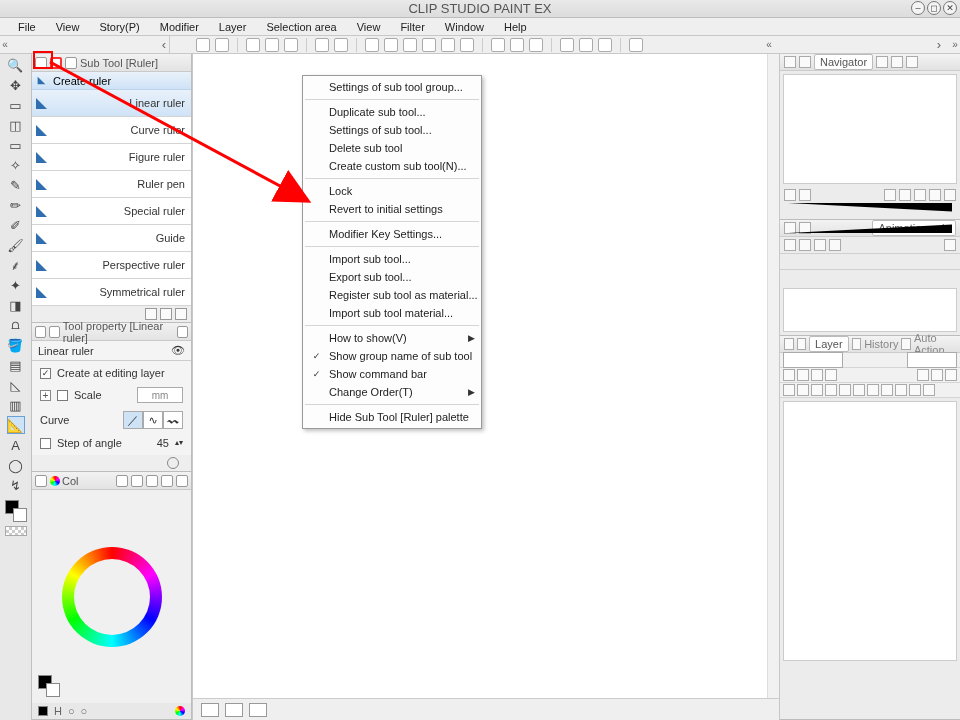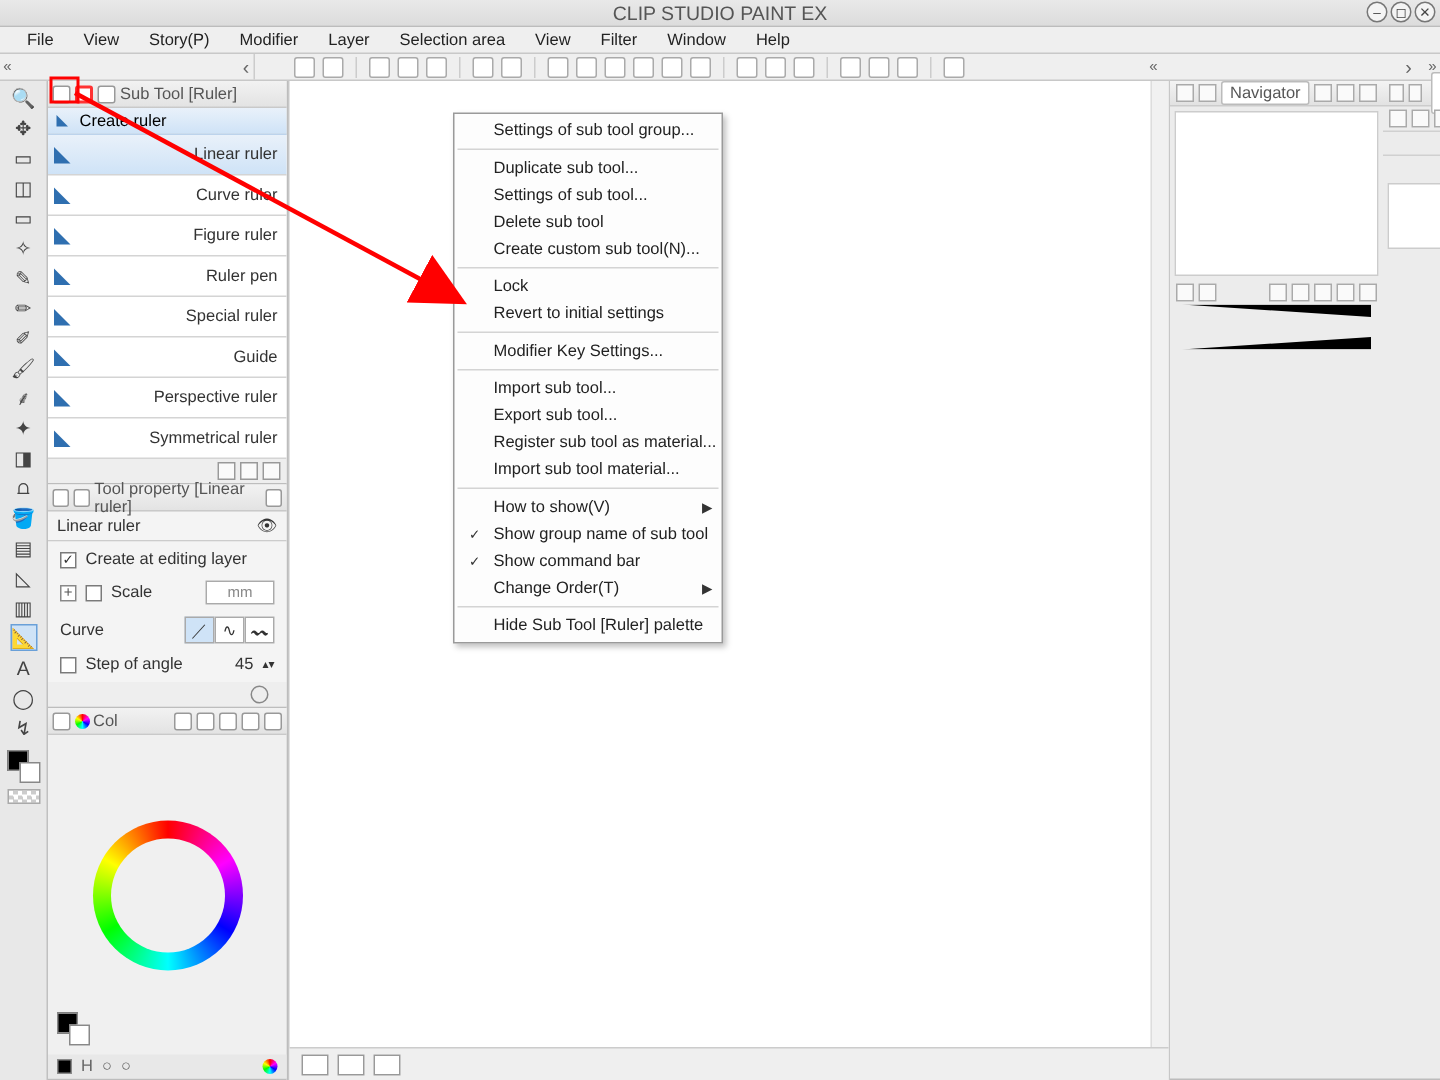--- a/index.html
+++ b/index.html
@@ -79,21 +79,21 @@
 .cp-foot { height:16px; background:#e8e8e8; display:flex; align-items:center; gap:6px; padding:0 6px; font-size:9px; color:#666;}
 .cp-foot .sq{width:10px;height:10px;border:1px solid #888;background:#000;}
 
 
 .center { flex:1; background:#fff; border-left:1px solid #c7c7c7; border-right:1px solid #c7c7c7; position:relative; }
 .center .scrollbar-v { position:absolute; right:0; top:0; bottom:22px; width:12px; background:#f1f1f1; border-left:1px solid #ddd;}
 .center .statusbar { position:absolute; left:0; right:0; bottom:0; height:22px; background:#efefef; border-top:1px solid #ccc; display:flex; align-items:center; gap:6px; padding-left:8px;}
 .center .statusbar .sb{width:18px;height:14px;border:1px solid #999;background:#fff;}
 
 
-.right-col { width:180px; background:#e6e6e6; display:flex; flex-direction:row; }
+.right-col { width:180px; background:#e6e6e6; display:flex; flex-direction:column; }
 .r-panel { border-bottom:1px solid #bcbcbc; background:#ececec; }
 .r-head { height:17px; background:linear-gradient(#f3f3f3,#e2e2e2); display:flex; align-items:center; gap:3px; padding:0 4px; font-size:10px; color:#555; border-bottom:1px solid #ccc;}
 .r-head .tab { padding:1px 5px; background:#fff; border:1px solid #bbb; border-radius:2px; }
 .r-head .ic { width:12px;height:12px;border:1px solid #aaa;background:#fafafa;}
 .nav-box { height:110px; background:#fff; margin:3px; border:1px solid #ccc; }
 .nav-tools { height:16px; display:flex; justify-content:space-between; padding:0 4px; align-items:center;}
 .nav-tools .g{display:flex;gap:3px;}
 .nav-tools .i{width:12px;height:12px;border:1px solid #aaa;background:#fafafa;}
 .wedges { height:14px; margin:2px 4px; background:linear-gradient(to right,#000,#000); clip-path:polygon(0 100%,100% 100%,100% 40%,0 100%);} 
 .wedges.top{ clip-path:polygon(0 0,100% 0,100% 60%,0 0); margin-top:0;}

